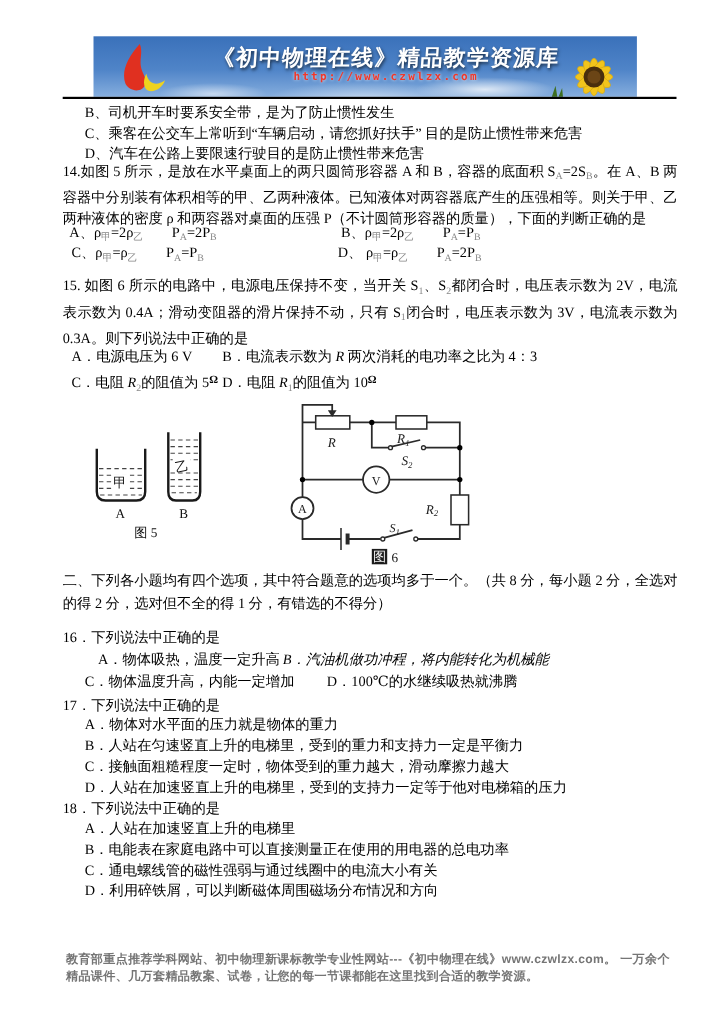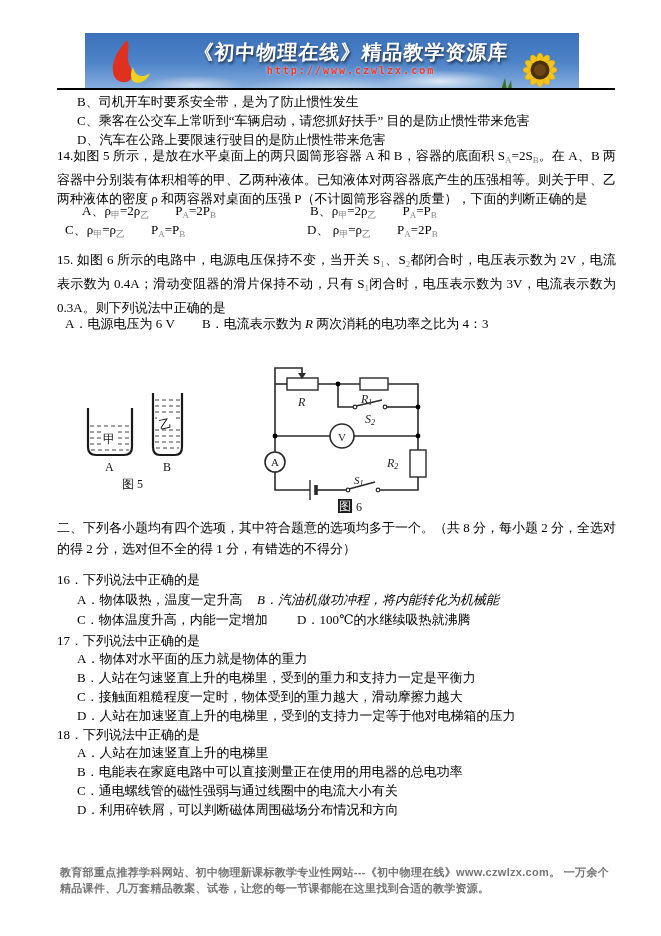--- a/index.html
+++ b/index.html
@@ -68,34 +68,38 @@
 
   <div class="tblock" style="left:77px;top:92px;width:530px;">
     <div>B、司机开车时要系安全带，是为了防止惯性发生</div>
     <div>C、乘客在公交车上常听到“车辆启动，请您抓好扶手” 目的是防止惯性带来危害</div>
     <div>D、汽车在公路上要限速行驶目的是防止惯性带来危害</div>
   </div>
 
   <div class="tblock just" style="top:146px;"><span>14.如图 5 所示，是放在水平桌面上的两只圆筒形容器 A 和 B，容器的底面积 S</span><span class="sub">A</span><span>=2S</span><span class="sub">B</span><span>。在 A、B 两容器中分别装有体积相等的甲、乙两种液体。已知液体对两容器底产生的压强相等。则关于甲、乙两种液体的密度 ρ 和两容器对桌面的压强 P（不计圆筒形容器的质量），下面的判断正确的是</span></div>
   <div class="tblock" style="top:201px;">
     <div class="optrow" style="height:19px;">
-      <span style="margin-left:25px;"><span>A、ρ</span><span class="sub">甲</span><span>=2ρ</span><span class="sub">乙</span><span>　　P</span><span class="sub">A</span><span>=2P</span><span class="sub">B</span></span>
+      <span style="margin-left:6px;"><span>A、ρ</span><span class="sub">甲</span><span>=2ρ</span><span class="sub">乙</span><span>　　P</span><span class="sub">A</span><span>=2P</span><span class="sub">B</span></span>
       <span class="col2" style="left:253px;"><span>B、ρ</span><span class="sub">甲</span><span>=2ρ</span><span class="sub">乙</span><span>　　P</span><span class="sub">A</span><span>=P</span><span class="sub">B</span></span>
     </div>
     <div class="optrow" style="height:19px;">
       <span style="margin-left:8px;margin-top:20px;"><span>C、ρ</span><span class="sub">甲</span><span>=ρ</span><span class="sub">乙</span><span>　　P</span><span class="sub">A</span><span>=P</span><span class="sub">B</span></span>
       <span class="col2" style="left:250px;"><span>D、 ρ</span><span class="sub">甲</span><span>=ρ</span><span class="sub">乙</span><span>　　P</span><span class="sub">A</span><span>=2P</span><span class="sub">B</span></span>
     </div>
   </div>
 
   <div class="tblock just" style="top:250px;line-height:20px;"><span>15. 如图 6 所示的电路中，电源电压保持不变，当开关 S</span><span class="sub">1</span><span>、S</span><span class="sub">2</span><span>都闭合时，电压表示数为 2V，电流表示数为 0.4A；滑动变阻器的滑片保持不动，只有 S</span><span class="sub">1</span><span>闭合时，电压表示数为 3V，电流表示数为 0.3A。则下列说法中正确的是</span></div>
   <div class="tblock" style="top:314px;">
     <div class="optrow" style="height:22px;">
       <span style="margin-left:8px;"><span>A．电源电压为 6 V</span></span>
       <span class="col2" style="left:145px;"><span>B．电流表示数为 </span><span class="it">R</span><span> 两次消耗的电功率之比为 4：3</span></span>
+    </div>
+    <div class="optrow" style="height:22px;">
+      <span style="margin-left:8px;"><span>C．电阻 </span><span class="it">R</span><span class="sub">2</span><span>的阻值为 5</span><span class="sup">Ω</span></span>
+      <span class="col2" style="left:145px;"><span>D．电阻 </span><span class="it">R</span><span class="sub">1</span><span>的阻值为 10</span><span class="sup">Ω</span></span>
     </div>
   </div>
 
   <svg class="abs" style="left:78px;top:386px;" width="118" height="108" viewBox="0 0 118 108">
     <g stroke="#1a1a1a" stroke-width="2.2" fill="none">
       <path d="M10,22 L10,61 Q10,69 18,69 L46,69 Q54,69 54,61 L54,22"></path>
     </g>
     <g stroke="#444" stroke-width="1" stroke-dasharray="4 3">
       <line x1="12" y1="40" x2="52" y2="40"></line>
         <line x1="12" y1="46" x2="52" y2="46"></line>
@@ -186,21 +190,21 @@
     <rect x="78" y="139" width="14" height="14" fill="#1c1c1c"></rect>
     <text x="79" y="150" font-size="12" fill="#f2f2f2">图</text>
     <text x="96" y="151" font-size="12" fill="#111">6</text>
   </svg>
 
   <div class="tblock just" style="top:517px;line-height:21px;">二、下列各小题均有四个选项，其中符合题意的选项均多于一个。（共 8 分，每小题 2 分，全选对的得 2 分，选对但不全的得 1 分，有错选的不得分）</div>
 
   <div class="tblock" style="top:570px;">16．下列说法中正确的是</div>
   <div class="tblock" style="top:590px;">
     <div class="optrow" style="height:20px;">
-      <span style="margin-left:20px;">A．物体吸热，温度一定升高</span>
+      <span style="margin-left:32px;">A．物体吸热，温度一定升高</span>
       <span class="col2" style="left:200px;font-style:italic;">B．汽油机做功冲程，将内能转化为机械能</span>
     </div>
     <div class="optrow" style="height:20px;">
       <span style="margin-left:20px;">C．物体温度升高，内能一定增加</span>
       <span class="col2" style="left:240px;">D．100℃的水继续吸热就沸腾</span>
     </div>
   </div>
 
   <div class="tblock" style="top:631px;">17．下列说法中正确的是</div>
   <div class="tblock" style="left:77px;top:649px;width:535px;">

